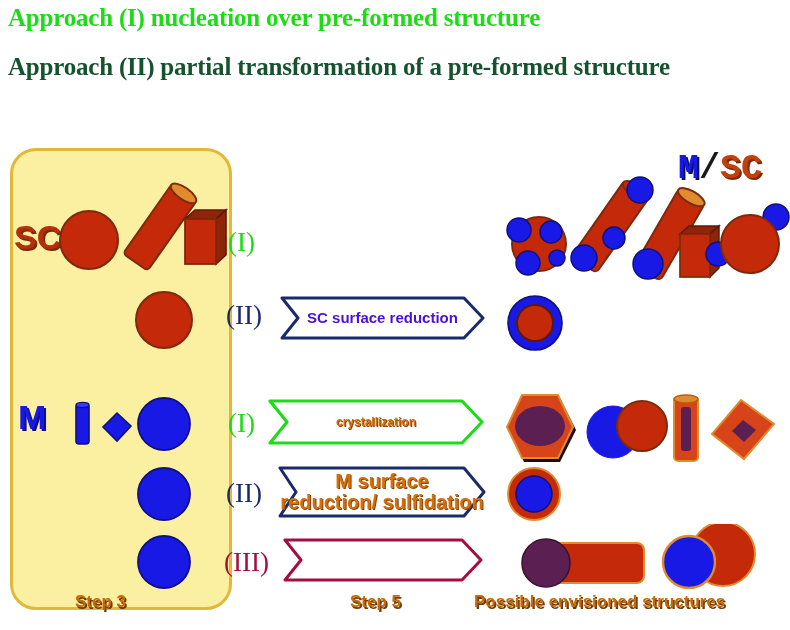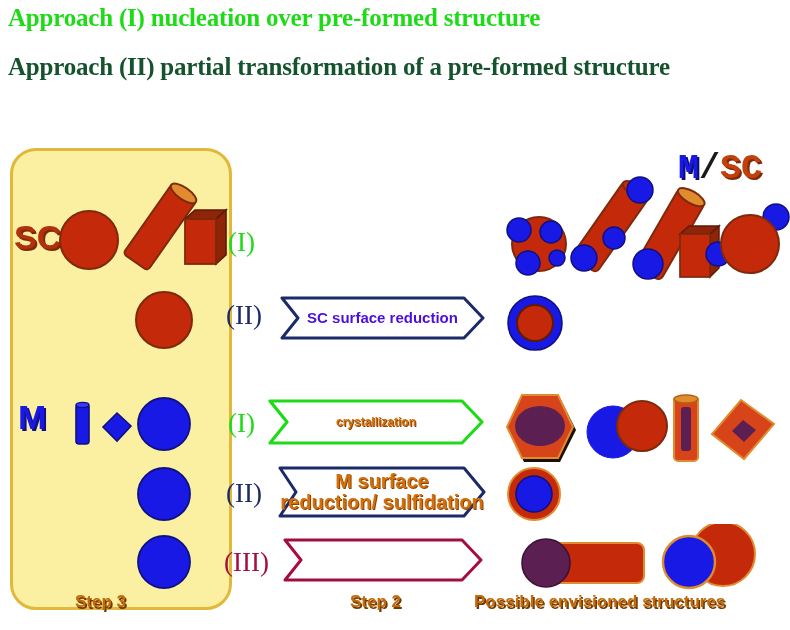--- a/index.html
+++ b/index.html
@@ -248,16 +248,16 @@
     <rect x="38" y="10" width="100" height="40" rx="7" fill="#c42a0a" stroke="#e08b2e" stroke-width="2"></rect>
     <circle cx="40" cy="30" r="24" fill="#5b1f52" stroke="#3b1236" stroke-width="1.6"></circle>
   </svg>
 
   <svg class="shape" style="left:655px;top:524px;" width="110" height="66" viewBox="0 0 110 66">
     <circle cx="68" cy="30" r="32" fill="#c42a0a" stroke="#e08b2e" stroke-width="2"></circle>
     <circle cx="34" cy="38" r="26" fill="#1919e6" stroke="#e08b2e" stroke-width="2.4"></circle>
   </svg>
 
   <div class="cap" id="cap1">Step 3</div>
-  <div class="cap" id="cap2">Step 2</div>
+  <div class="cap" id="cap2">Step 5</div>
   <div class="cap" id="cap3">Possible envisioned structures</div>
 
 </div>
 
 </body></html>

